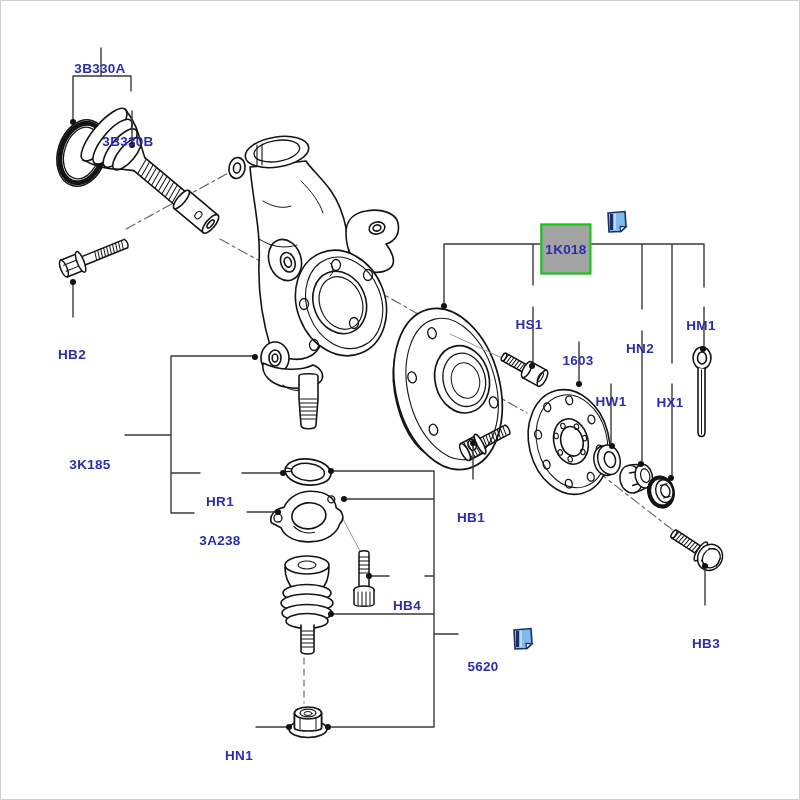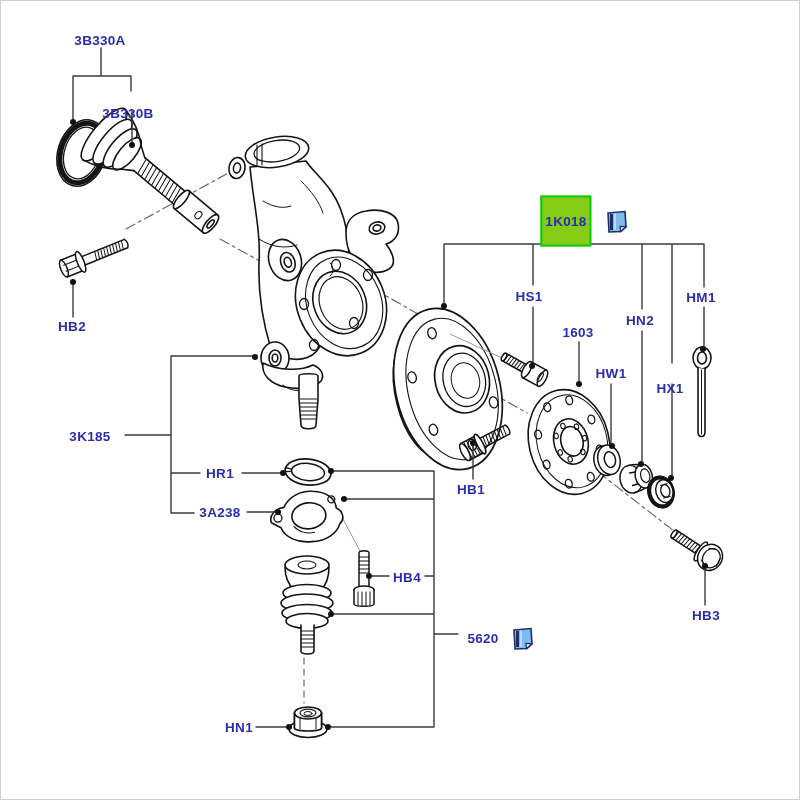--- a/index.html
+++ b/index.html
@@ -2,22 +2,22 @@
 <html><head>
 <meta charset="utf-8">
 <style>
   html,body{margin:0;padding:0;background:#fff;}
   #stage{position:relative;width:800px;height:800px;background:#ffffff;
          border:1px solid #cfcfcf;box-sizing:border-box;overflow:hidden;
          font-family:"Liberation Sans",sans-serif;}
   #art{position:absolute;left:0;top:0;}
   .lbl{position:absolute;transform:translate(-50%,-50%);
        font:bold 13.5px "Liberation Sans",sans-serif;color:#2c2cae;
-       letter-spacing:.3px;white-space:nowrap;cursor:pointer;}
-  .lbl.hl{border:2px solid #0ecb0e;background:#84cc16;padding:16px 3px;text-align:center;}
+       letter-spacing:.3px;white-space:nowrap;cursor:pointer;margin-top:28px;}
+  .lbl.hl{border:2px solid #0ecb0e;background:#a3a3a3;padding:16px 3px;text-align:center;}
   .cicon{position:absolute;width:26px;height:26px;cursor:pointer;}
 </style>
 </head>
 <body>
 
 <div id="stage">
 
 <svg id="art" width="800" height="800" viewBox="0 0 800 800" fill="none" stroke-linecap="round" stroke-linejoin="round">
 
   <g stroke="#6a6a6a" stroke-width="1.2" stroke-dasharray="10 4 3 4">
@@ -342,21 +342,21 @@
 <div class="lbl" style="left:219px;top:472px">HR1</div>
 <div class="lbl" style="left:219px;top:511px">3A238</div>
 <div class="lbl" style="left:406px;top:576px">HB4</div>
 <div class="lbl" style="left:238px;top:726px">HN1</div>
 <div class="lbl" style="left:482px;top:637px">5620</div>
 <div class="lbl hl" style="left:565px;top:220px">1K018</div>
 <div class="lbl" style="left:528px;top:295px">HS1</div>
 <div class="lbl" style="left:577px;top:331px">1603</div>
 <div class="lbl" style="left:639px;top:319px">HN2</div>
 <div class="lbl" style="left:610px;top:372px">HW1</div>
-<div class="lbl" style="left:669px;top:387px">HX1</div>
+<div class="lbl" style="left:669px;top:373px">HX1</div>
 <div class="lbl" style="left:700px;top:296px">HM1</div>
 <div class="lbl" style="left:470px;top:488px">HB1</div>
 <div class="lbl" style="left:705px;top:614px">HB3</div>
 
 <div class="cicon" style="left:604px;top:208px">
   <svg width="26" height="26" viewBox="0 0 26 26">
     <path d="M3,4 L20,2.5 L21,18 L16,22.5 L4,23 Z" fill="#7dbbee" stroke="#1c2f66" stroke-width="1.6"></path>
     <path d="M15.5,22.5 L15,17.5 L21,17.8 Z" fill="#ffffff" stroke="#1c2f66" stroke-width="1.2"></path>
     <rect x="5" y="5" width="3" height="16" fill="#1c2f66"></rect>
     <path d="M10,4.5 L10,21" stroke="#cfe6fb" stroke-width="1.5"></path>

